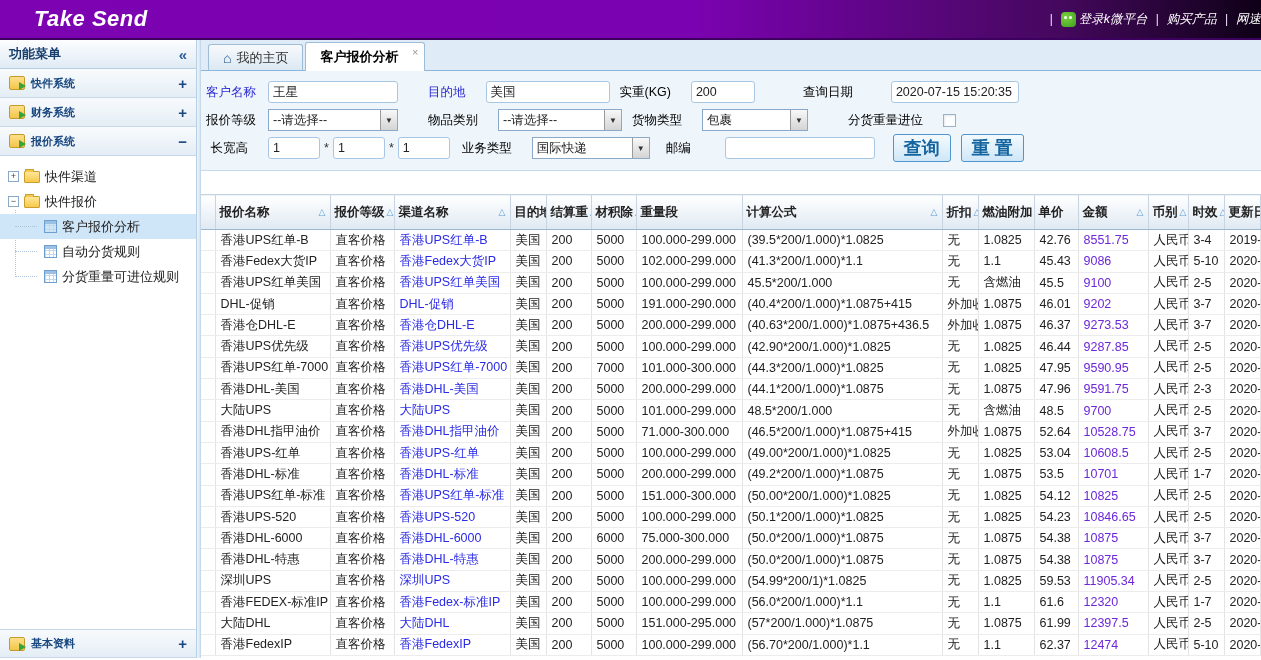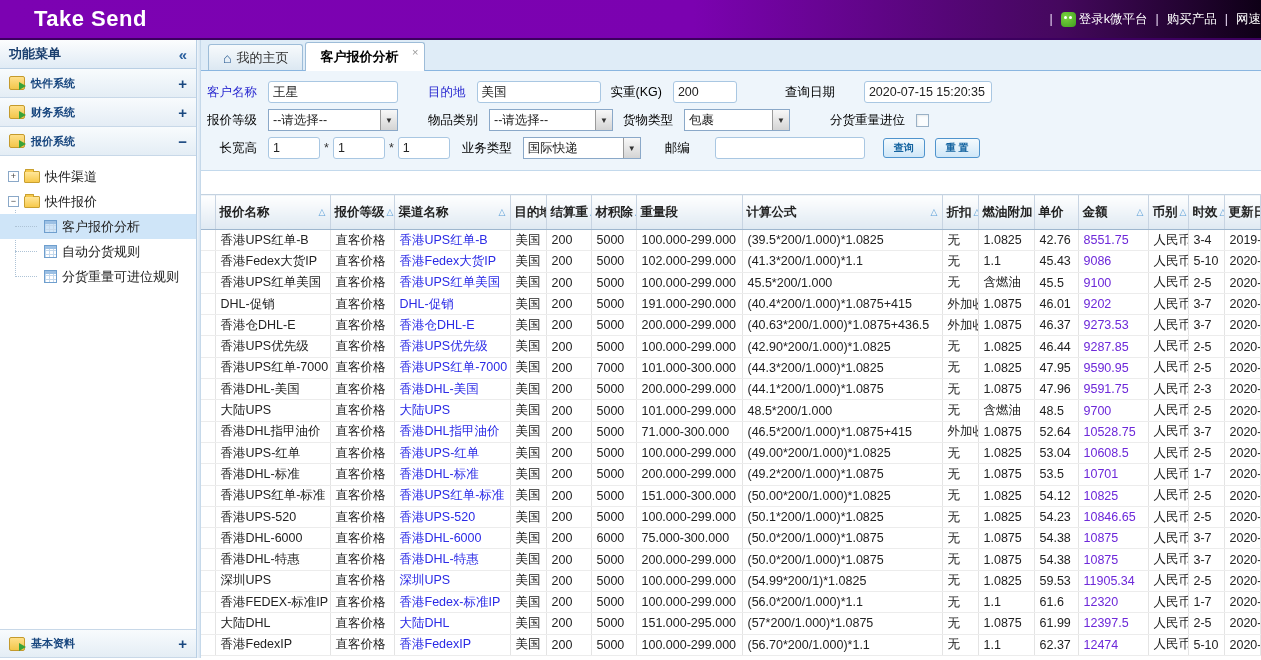--- a/index.html
+++ b/index.html
@@ -2,21 +2,21 @@
 <html><head>
 <meta charset="utf-8">
 <style>
   * { margin:0; padding:0; box-sizing:border-box; }
   html,body { width:1261px; height:660px; overflow:hidden; background:#fff;
     font-family:"Liberation Sans","DejaVu Sans",sans-serif; font-size:12.5px; color:#222; }
 
   
   .topbar { height:40px; display:flex; align-items:center; justify-content:space-between;
     background:linear-gradient(90deg,#7c02b2 0%,#7b02b0 55%,#45085e 84%,#0e0016 100%);
-    border-bottom:2px solid #3c005f; padding:0 0 0 34px; }
+    border-bottom:2px solid #3c005f; padding:0 0 0 34px;font-style:italic; }
   .brand { color:#fff; font-size:22px; font-weight:bold; letter-spacing:.5px; }
   .toplinks { display:flex; align-items:center; color:#fff; font-size:12.5px; white-space:nowrap; }
   .toplinks .sep { margin:0 8px; color:#e8d8f4; }
   .toplinks a { color:#fff; text-decoration:none; cursor:pointer; }
   .wechat { width:15px; height:15px; border-radius:4px; background:radial-gradient(circle at 35% 35%,#7ad13f,#3f9f1f);
     display:inline-block; margin-right:3px; position:relative; }
   .wechat::before { content:""; position:absolute; left:3px; top:4px; width:3px; height:3px; border-radius:50%; background:#fff; }
   .wechat::after { content:""; position:absolute; left:8px; top:4px; width:3px; height:3px; border-radius:50%; background:#fff; }
 
   
@@ -63,34 +63,34 @@
   .tab { height:26px; display:flex; align-items:center; gap:5px; padding:0 14px; margin-right:2px;
     border:1px solid #9dbcd8; border-bottom:none; border-radius:3px 3px 0 0;
     background:linear-gradient(#f7fafc,#dce8f2); font-size:13px; color:#333; cursor:pointer; position:relative; }
   .tab.active { background:#fff; font-weight:bold; color:#000; height:29px; margin-bottom:-1px; padding-right:26px; }
   .tab .home { color:#1a4f8a; font-size:14px; }
   .tab .x { position:absolute; right:6px; top:3px; font-size:11px; color:#999; font-weight:normal; }
 
   
   .form { background:#eef5fb; border-bottom:1px solid #c3d9ec; padding:7px 0 8px 5px; }
   .frow { display:flex; align-items:center; height:28px; }
-  .flabel { padding:0 11px 0 0; text-align:right; white-space:nowrap; color:#000; }
+  .flabel { padding:0 20px 0 0; text-align:right; white-space:nowrap; color:#000; }
   .flabel.blue { color:#2a2ad0; }
   .flabel.w56 { width:62px; }
   input.fin { height:22px; border:1px solid #a9c7e2; border-radius:3px; padding:1px 4px; font-size:12.5px;
     font-family:inherit; color:#222; background:#fff; }
   .sel { display:flex; align-items:stretch; border:1px solid #8aa8c8; background:#fff; height:22px; cursor:pointer; }
   .sel .txt { flex:1; padding:2px 4px; white-space:nowrap; overflow:hidden; }
   .sel .arr { width:17px; background:linear-gradient(#f8f8f8,#d4d4d4); border-left:1px solid #9a9a9a;
     display:flex; align-items:center; justify-content:center; font-size:8px; color:#333; }
   .chk { width:13px; height:13px; border:1px solid #9ab1c6; background:#fbfdfe; display:inline-block;
     box-shadow:inset 1px 1px 2px rgba(0,0,0,.08); cursor:pointer; }
   .star { margin:0 4px; color:#333; }
-  .btn { height:20px; padding:0 10px; margin-left:10px; background:linear-gradient(#f4fafd,#cfe7f8);
-    border:1px solid #4f94cd; border-radius:3px; color:#1464a0; font-weight:bold; font-size:10px;
+  .btn { height:28px; padding:0 10px; margin-left:10px; background:linear-gradient(#f4fafd,#cfe7f8);
+    border:1px solid #4f94cd; border-radius:3px; color:#1464a0; font-weight:bold; font-size:18px;
     font-family:inherit; cursor:pointer; }
 
   
   .gridwrap { margin-top:23px; overflow:hidden; }
   table.grid { width:100%; border-collapse:collapse; table-layout:fixed; }
   .grid th { background:linear-gradient(#ffffff,#dfe9f2); border-top:1px solid #c3d2e0; border-bottom:1px solid #9eb6ce;
     border-right:1px solid #c8d4e2; height:35px; padding:0 4px; font-weight:bold; font-size:12.5px; text-align:left;
     white-space:nowrap; overflow:hidden; cursor:pointer; }
   .grid th .hwrap { display:flex; align-items:center; justify-content:space-between; }
   .grid th .sort { color:#5ea0d8; font-size:9px; margin-left:2px; }
@@ -220,21 +220,21 @@
         <input class="fin" style="width: 52px;" value="1">
         <span class="star">*</span>
         <input class="fin" style="width: 52px;" value="1">
         <span class="star">*</span>
         <input class="fin" style="width: 52px;" value="1">
         <span class="flabel" style="margin-left:12px">业务类型</span>
         <div class="sel" style="width:118px">
           <span class="txt">国际快递</span>
           <span class="arr">▼</span>
         </div>
-        <span class="flabel" style="margin-left:24px">邮编</span>
+        <span class="flabel" style="margin-left:16px">邮编</span>
         <input class="fin" style="width: 150px; margin-left: 14px;" value="">
         <button class="btn" style="margin-left:18px">查询</button>
         <button class="btn">重 置</button>
       </div>
     </div>
 
     <div class="gridwrap">
       <table class="grid">
         <colgroup>
           <col class="c0">

